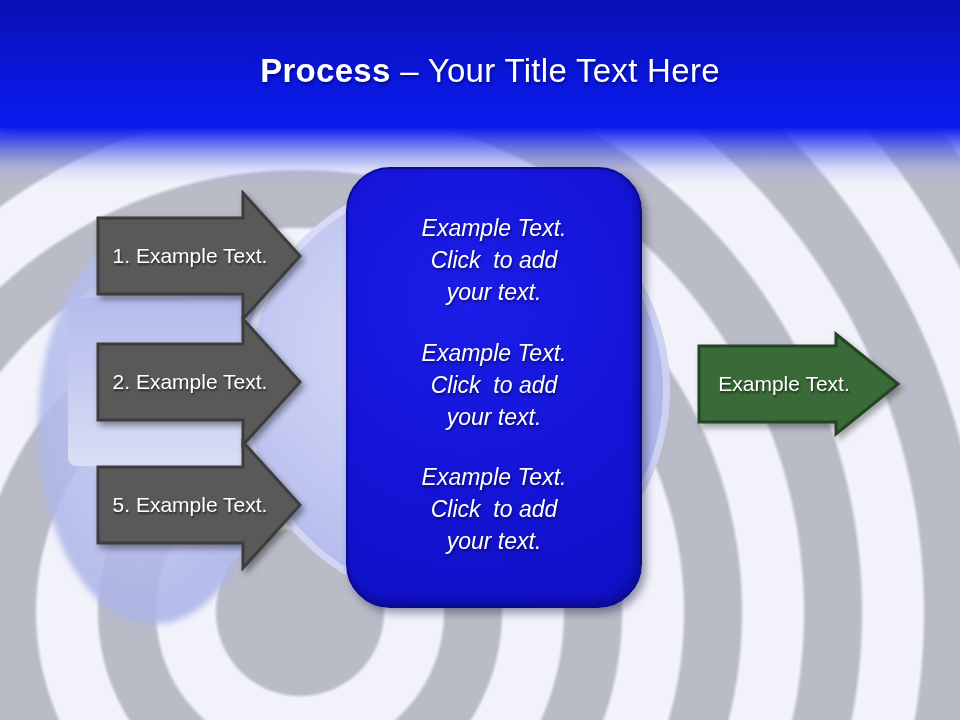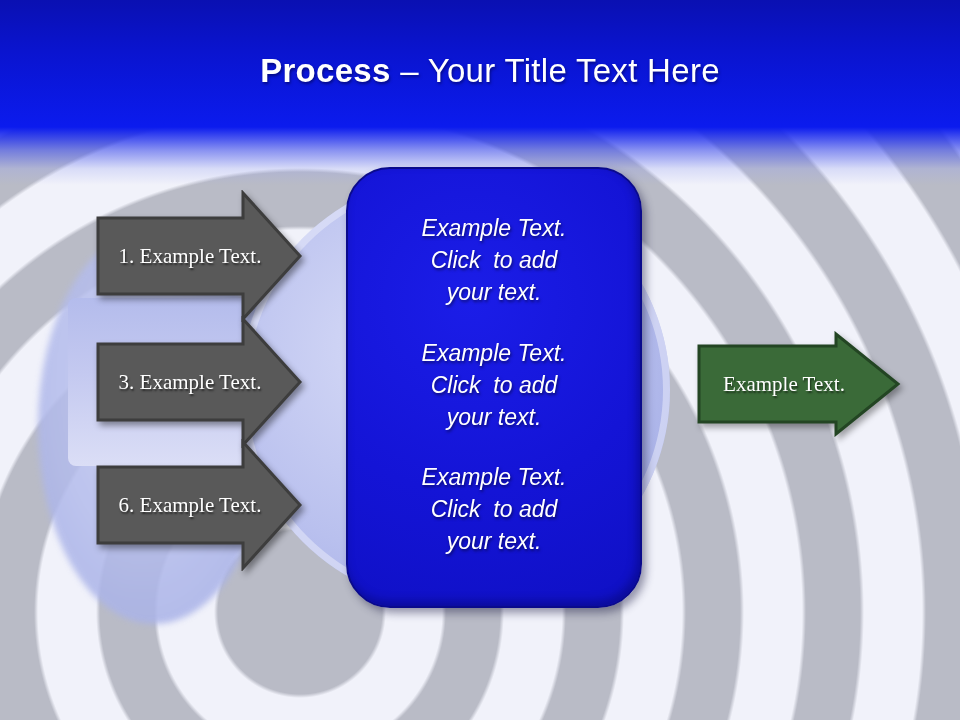--- a/index.html
+++ b/index.html
@@ -57,21 +57,21 @@
   }
   .title-bold { font-weight:700; }
   
   .arrow-step { position:absolute; left:95px; width:208px; height:132px; z-index:4; }
   .arrow-step svg { display:block; width:208px; height:132px;
                     filter:drop-shadow(3px 4px 3px rgba(0,0,0,.4)); }
   .a1 { top:190px; } .a2 { top:316px; } .a3 { top:439px; }
   .arrow-label {
     position:absolute; left:10px; top:0; width:170px; height:132px;
     display:flex; align-items:center; justify-content:center;
-    color:#fff; font-size:21px; text-shadow:1px 2px 2px rgba(0,0,0,.55);font-family:Liberation Serif, serif;
+    color:#fff; font-size:21px; text-shadow:1px 2px 2px rgba(0,0,0,.55);
   }
   
   .center-box {
     position:absolute; left:346px; top:167px; width:296px; height:441px; z-index:5;
     box-sizing:border-box; border-radius:44px;
     background:radial-gradient(circle at 42% 30%, #1b1de8 0%, #1414d6 55%, #0f10c4 100%);
     border:2px solid #0a0a8c;
     box-shadow: 4px 5px 9px rgba(30,30,70,.45), inset -3px -5px 10px rgba(0,0,70,.35);
     display:flex; flex-direction:column; justify-content:space-evenly;
     padding:14px 10px 20px;
@@ -106,28 +106,28 @@
     <svg viewBox="0 0 208 132">
       <polygon points="3,28 148,28 148,3 205,66 148,129 148,104 3,104" fill="#595959" stroke="#3d3d3d" stroke-width="3"></polygon>
     </svg>
     <div class="arrow-label">1. Example Text.</div>
   </div>
 
   <div class="arrow-step a2">
     <svg viewBox="0 0 208 132">
       <polygon points="3,28 148,28 148,3 205,66 148,129 148,104 3,104" fill="#595959" stroke="#3d3d3d" stroke-width="3"></polygon>
     </svg>
-    <div class="arrow-label">3. Example Text.</div>
+    <div class="arrow-label">2. Example Text.</div>
   </div>
 
   <div class="arrow-step a3">
     <svg viewBox="0 0 208 132">
       <polygon points="3,28 148,28 148,3 205,66 148,129 148,104 3,104" fill="#595959" stroke="#3d3d3d" stroke-width="3"></polygon>
     </svg>
-    <div class="arrow-label">6. Example Text.</div>
+    <div class="arrow-label">5. Example Text.</div>
   </div>
 
   <div class="center-box">
     <p class="box-par">Example Text.
 Click  to add
 your text.</p>
     <p class="box-par">Example Text.
 Click  to add
 your text.</p>
     <p class="box-par">Example Text.

